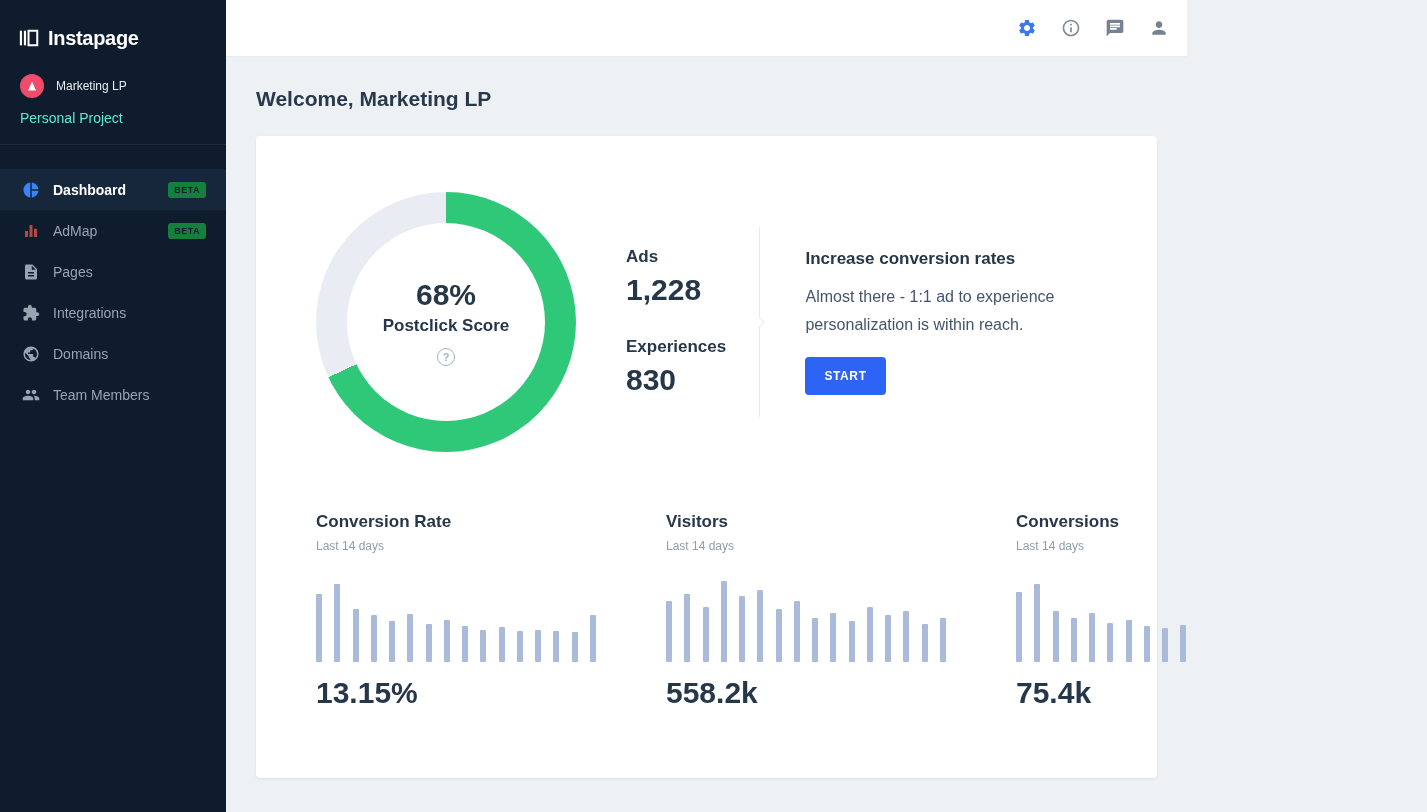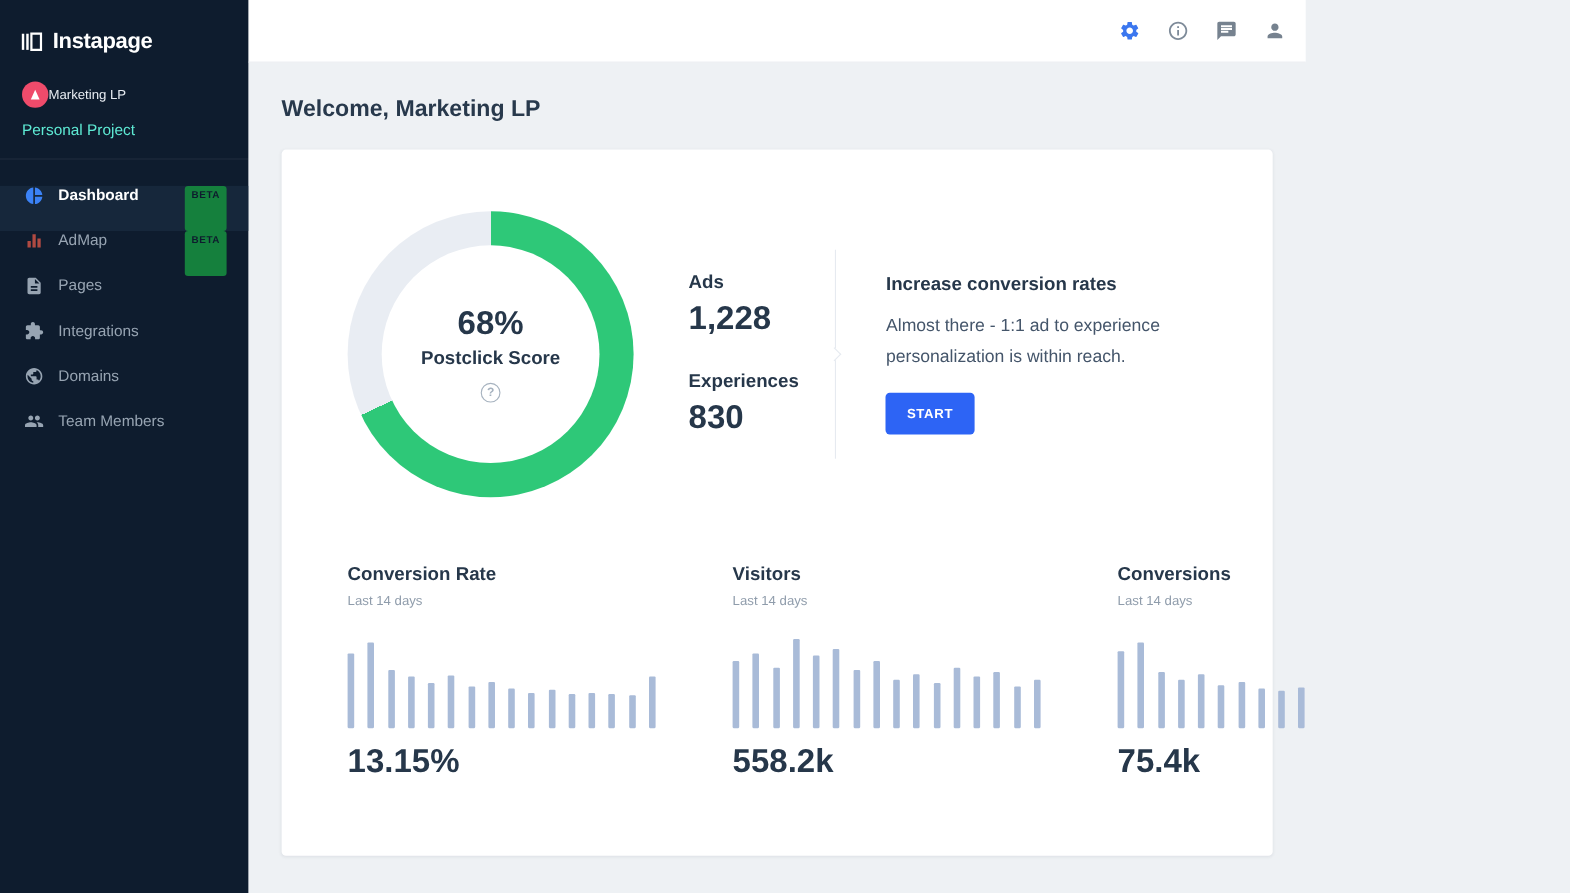--- a/index.html
+++ b/index.html
@@ -5,29 +5,29 @@
   * { margin:0; padding:0; box-sizing:border-box; }
   html,body { width:1427px; height:812px; overflow:hidden; }
   body { font-family:"Liberation Sans", sans-serif; background:#eef1f4; }
 
   .app { display:flex; width:1187px; height:812px; }
 
   
   .sidebar { flex:0 0 226px; background:#0e1c2e; color:#fff; display:flex; flex-direction:column; }
   .logo-row { display:flex; align-items:center; gap:8px; padding:20px 0 0 18px; height:56px; }
   .logo-word { color:#fff; font-size:20px; font-weight:700; letter-spacing:-0.3px; }
-  .workspace-row { display:flex; align-items:center; gap:0; padding:18px 20px 0 20px; }
+  .workspace-row { display:flex; align-items:center; gap:12px; padding:18px 20px 0 20px; }
   .ws-avatar { width:24px; height:24px; border-radius:50%; display:flex; align-items:center; justify-content:center; flex:0 0 24px; }
   .ws-name { font-size:12px; color:#e7ecf2; }
   .project-wrap { border-bottom:1px solid rgba(255,255,255,0.08); padding:12px 26px 18px 20px; }
   .project-select { display:flex; align-items:center; justify-content:space-between; cursor:pointer; }
   .project-select > span:first-child { font-size:14px; color:#5eead4; }
   .caret { width:0; height:0; border-left:5px solid transparent; border-right:5px solid transparent; border-top:6px solid #76markers; border-top-color:#7e8a98; }
   nav { margin-top:24px; display:flex; flex-direction:column; }
-  .nav-item { display:flex; height:41px; padding:0 20px 0 22px; text-decoration:none; color:#97a4b2; font-size:14px; cursor:pointer; }
+  .nav-item { display:flex; align-items:center; height:41px; padding:0 20px 0 22px; text-decoration:none; color:#97a4b2; font-size:14px; cursor:pointer; }
   .nav-item.active { background:#16273b; color:#ffffff; font-weight:700; }
   .nav-icon { width:18px; height:18px; display:flex; align-items:center; justify-content:center; flex:0 0 18px; }
   .nav-icon svg { width:18px; height:18px; }
   .nav-label { margin-left:13px; white-space:nowrap; }
   .badge { margin-left:auto; background:#15803d; color:#0e1c2e; font-size:9px; font-weight:700; letter-spacing:0.5px; padding:3px 6px; border-radius:3px; }
 
   
   .content { flex:1; display:flex; flex-direction:column; min-width:0; }
   .topbar { height:57px; background:#fff; border-bottom:1px solid #e8ebef; display:flex; align-items:center; justify-content:flex-end; gap:24px; padding-right:18px; flex:0 0 57px; }
   .top-icon { width:20px; height:20px; cursor:pointer; display:flex; align-items:center; justify-content:center; }

